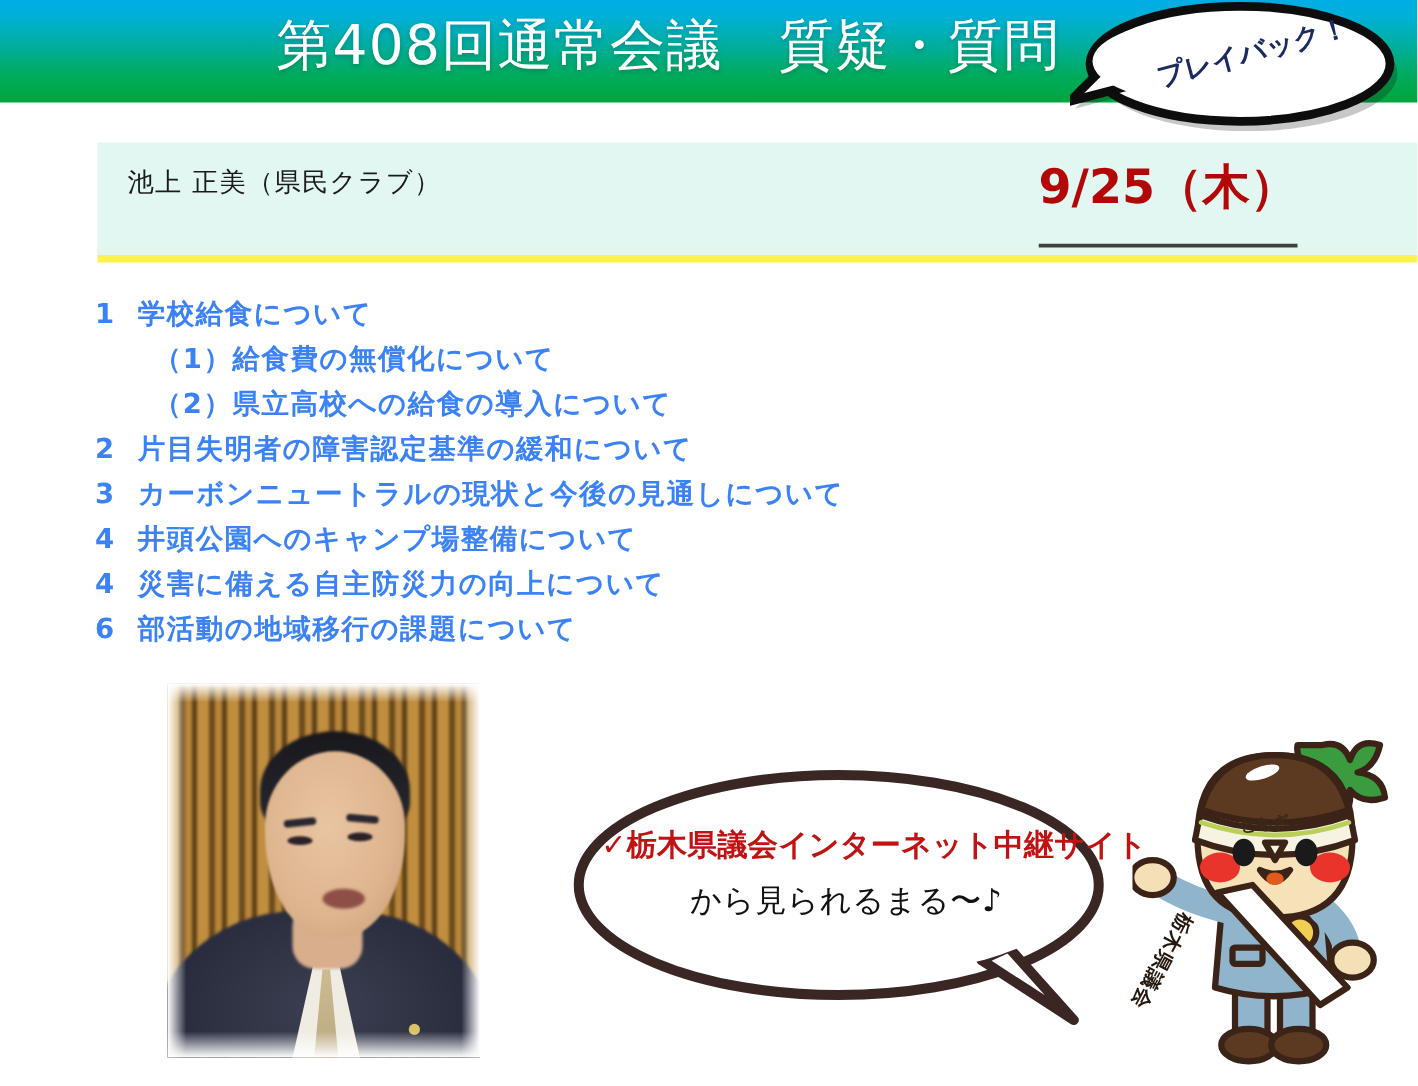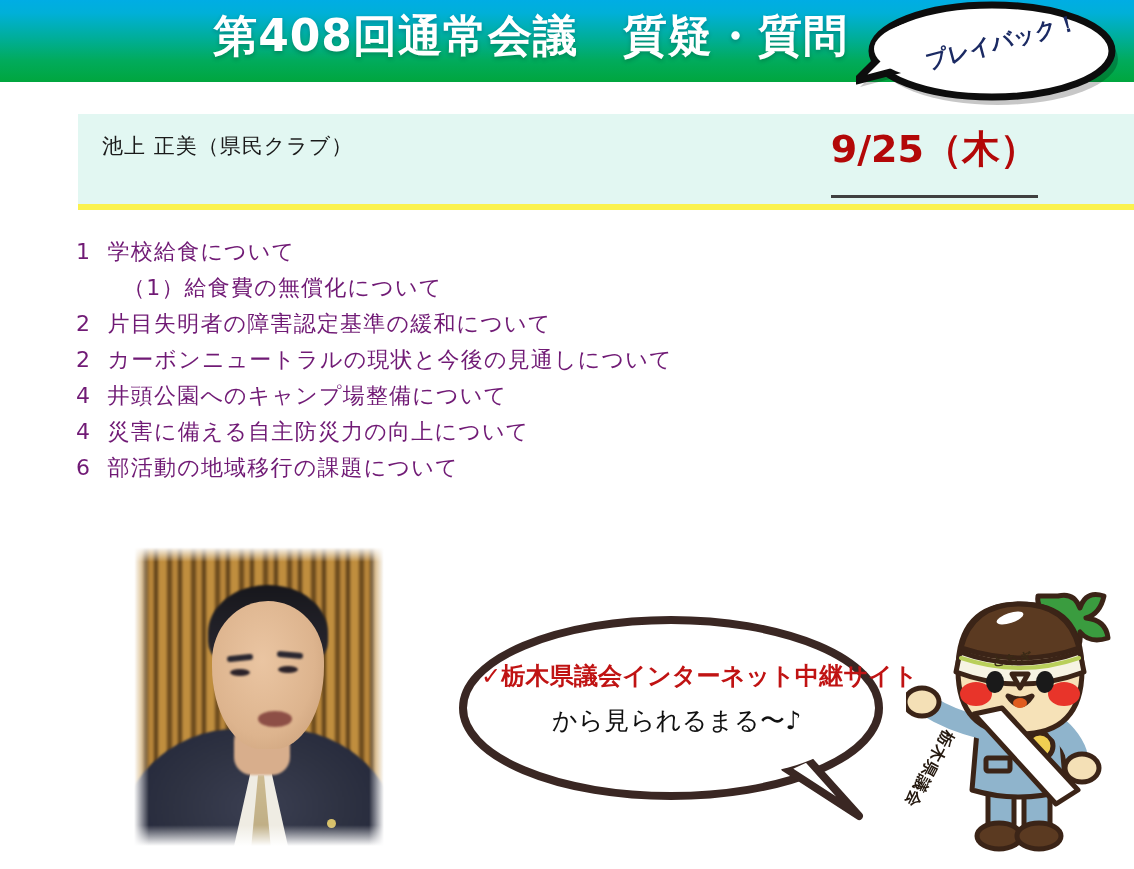--- a/index.html
+++ b/index.html
@@ -25,21 +25,21 @@
   .header-title {
     position: absolute;
     left: 0; top: 0;
     width: 864px; height: 72px;
     display: flex;
     align-items: center;
     justify-content: flex-end;
     padding-right: 16px;
     color: #ffffff;
     font-size: 44px;
-    font-weight: bold;
+    font-weight: normal;
     letter-spacing: 1px;
     white-space: pre;
     text-shadow: 0 2px 4px rgba(0,0,0,0.22);
     font-family: "DejaVu Sans", "Liberation Sans", sans-serif;
   }
 
   
   .playback-bubble {
     position: absolute;
     left: 856px; top: 1px;
@@ -96,26 +96,27 @@
     background: #fbf24e;
   }
 
   
   .agenda {
     position: absolute;
     left: 76px; top: 234px;
     width: 760px;
   }
   .agenda-item {
-    color: #701a75;
+    color: #3b82f6;
     font-size: 22px;
     line-height: 36px;
     letter-spacing: 1.2px;
     white-space: pre;
     font-family: "DejaVu Sans", "Liberation Sans", sans-serif;
+    font-weight: bold;
   }
   .agenda-item.sub { padding-left: 6px; margin-left: 41px; }
 
   
   .portrait {
     position: absolute;
     left: 134px; top: 547px;
     width: 250px; height: 299px;
     overflow: hidden;
     background: #ffffff;
@@ -291,22 +292,23 @@
 
   <div class="speaker-bar">
     <div class="speaker-name">池上 正美（県民クラブ）</div>
     <div class="session-date">9/25（木）</div>
   </div>
   <div class="speaker-underline"></div>
 
   <div class="agenda">
     <div class="agenda-item">1  学校給食について</div>
     <div class="agenda-item sub">（1）給食費の無償化について</div>
+    <div class="agenda-item sub">（2）県立高校への給食の導入について</div>
     <div class="agenda-item">2  片目失明者の障害認定基準の緩和について</div>
-    <div class="agenda-item">2  カーボンニュートラルの現状と今後の見通しについて</div>
+    <div class="agenda-item">3  カーボンニュートラルの現状と今後の見通しについて</div>
     <div class="agenda-item">4  井頭公園へのキャンプ場整備について</div>
     <div class="agenda-item">4  災害に備える自主防災力の向上について</div>
     <div class="agenda-item">6  部活動の地域移行の課題について</div>
   </div>
 
   <div class="portrait">
     <div class="wood-bg"></div>
     <div class="suit"></div>
     <div class="shirt"></div>
     <div class="tie"></div>

